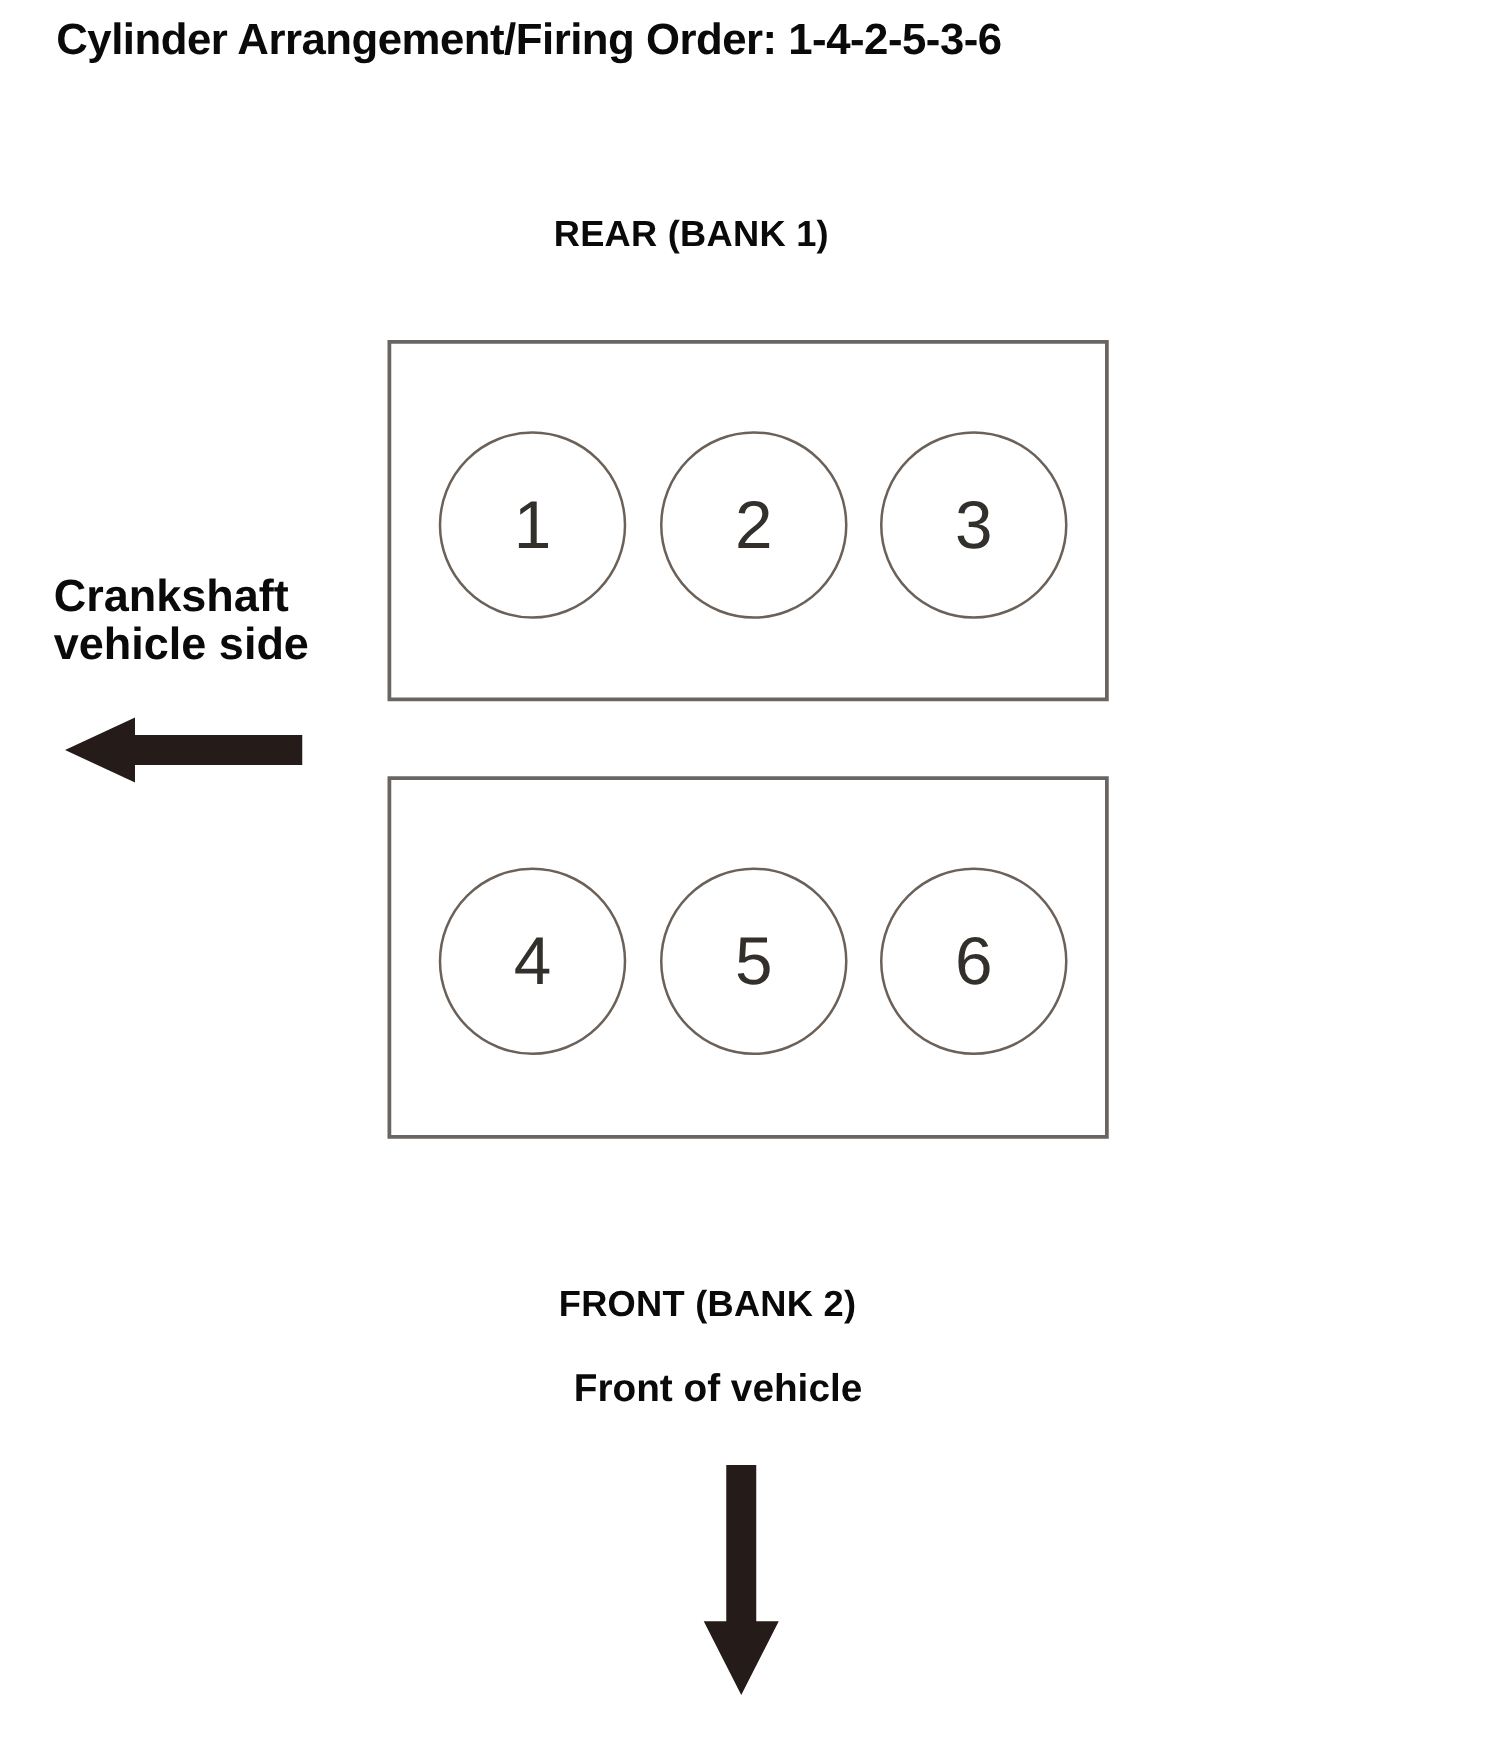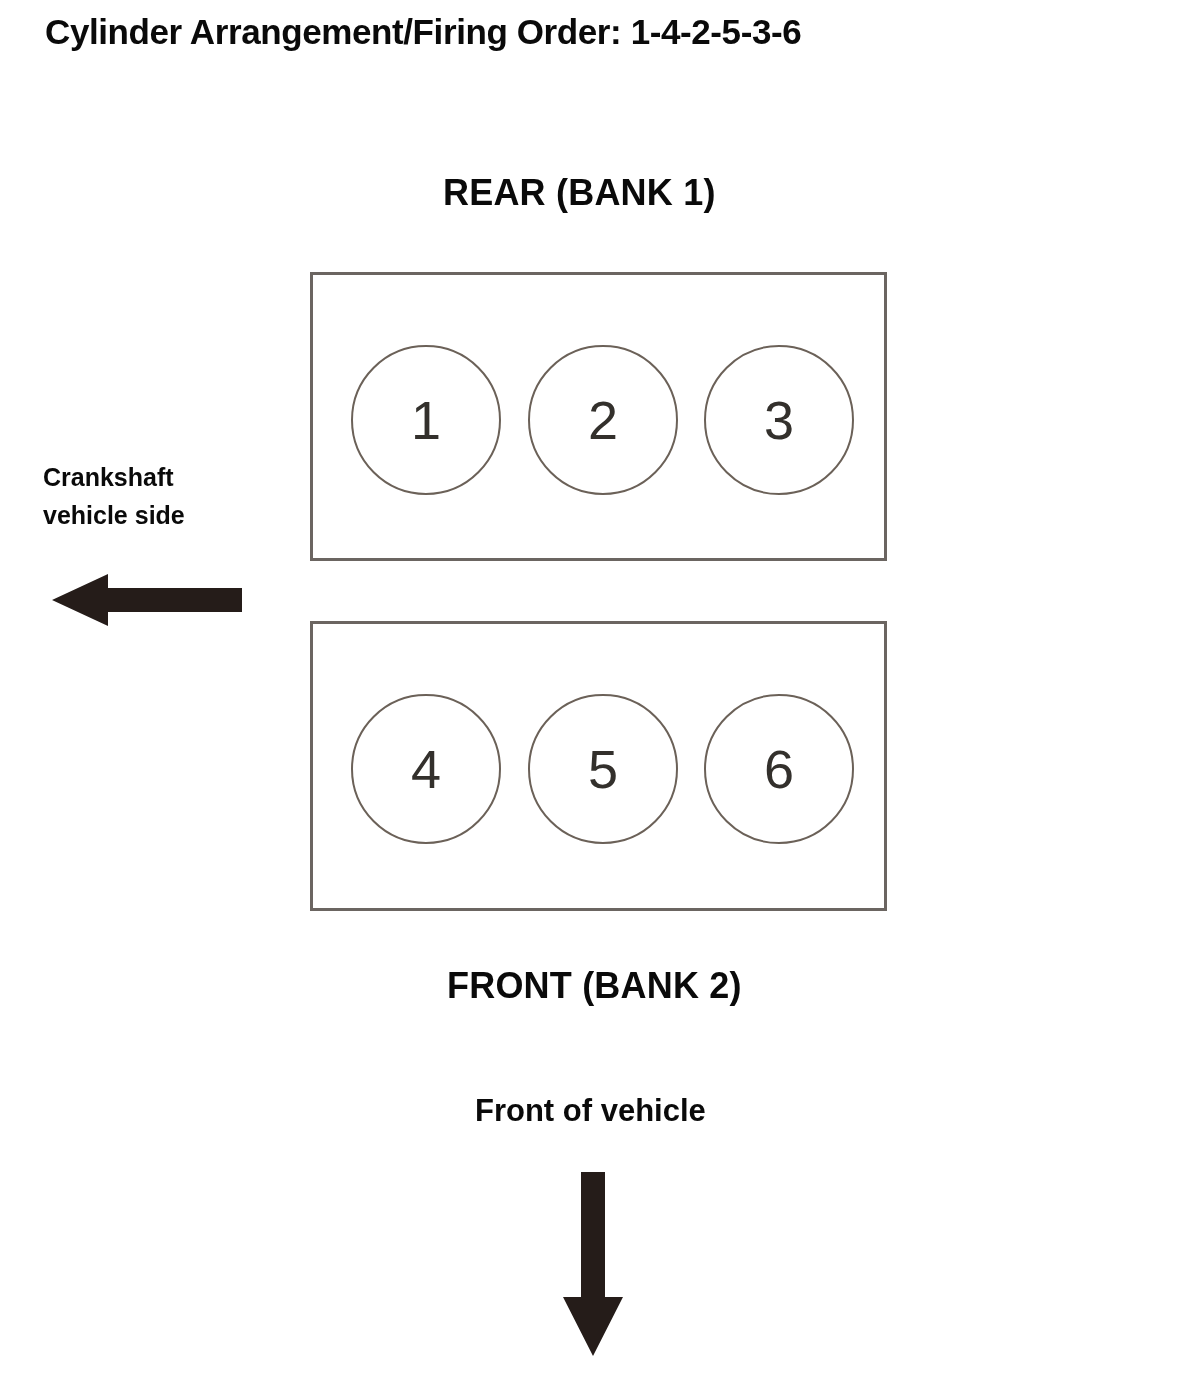--- a/index.html
+++ b/index.html
@@ -26,53 +26,52 @@
     font-weight: bold;
     letter-spacing: -0.4px;
     white-space: nowrap;
     color: #0a0a0a;
     margin-left: 20px;
   }
 
   
   .bank-caption {
     position: absolute;
-    font-size: 36px;
+    font-size: 29px;
     font-weight: bold;
     white-space: nowrap;
     color: #0a0a0a;
     letter-spacing: 0.2px;
     text-align: center;
   }
   .bank-caption.rear  { left: 443px; top: 172px; }
-  .bank-caption.front { left: 447px; top: 965px; }
+  .bank-caption.front { left: 447px; top: 1028px; }
 
   
   .crank-label {
     position: absolute;
     left: 43px;
     top: 458px;
-    font-size: 25px;
+    font-size: 36px;
     font-weight: bold;
     line-height: 38px;
     color: #0a0a0a;
     white-space: nowrap;
   }
   .crank-label .line2 { display: block; }
 
   
   .vehicle-label {
     position: absolute;
     left: 459px;
     top: 1093px;
     font-size: 31px;
     font-weight: bold;
     white-space: nowrap;
     color: #0a0a0a;
-    margin-left: 16px;
   }
 
   
   .bank-box {
     position: absolute;
     left: 310px;
     width: 577px;
     border: 3px solid #6b6561;
     box-sizing: border-box;
     background: #ffffff;

